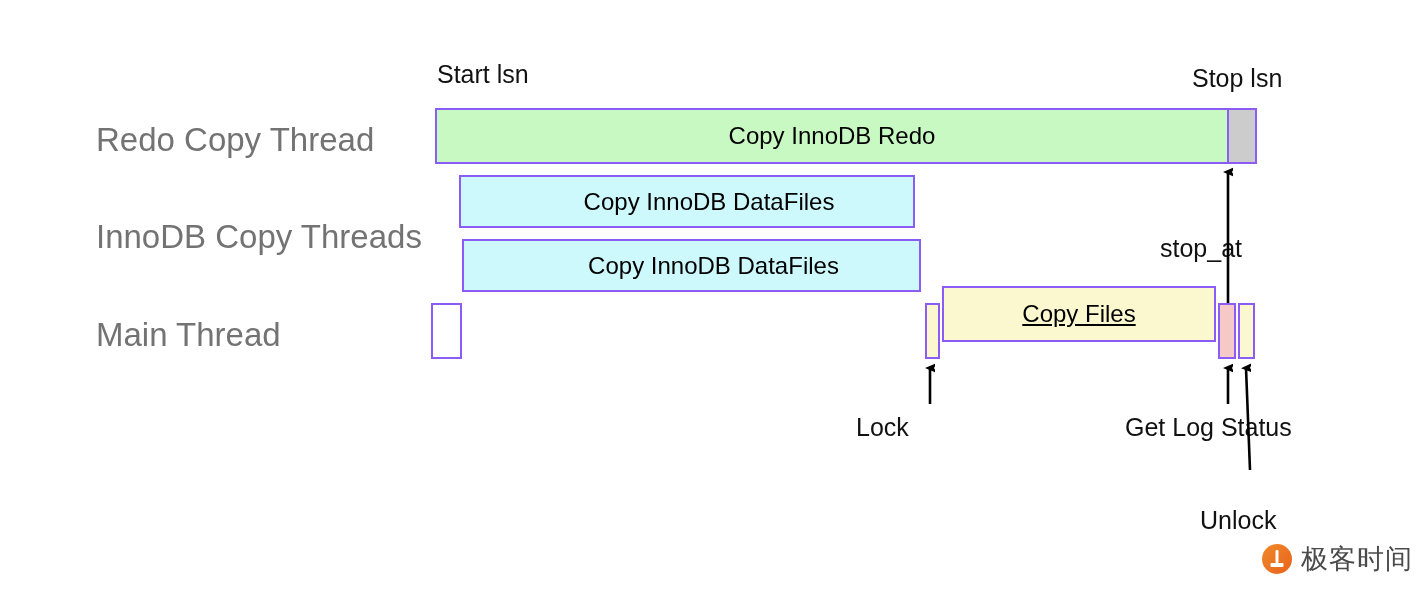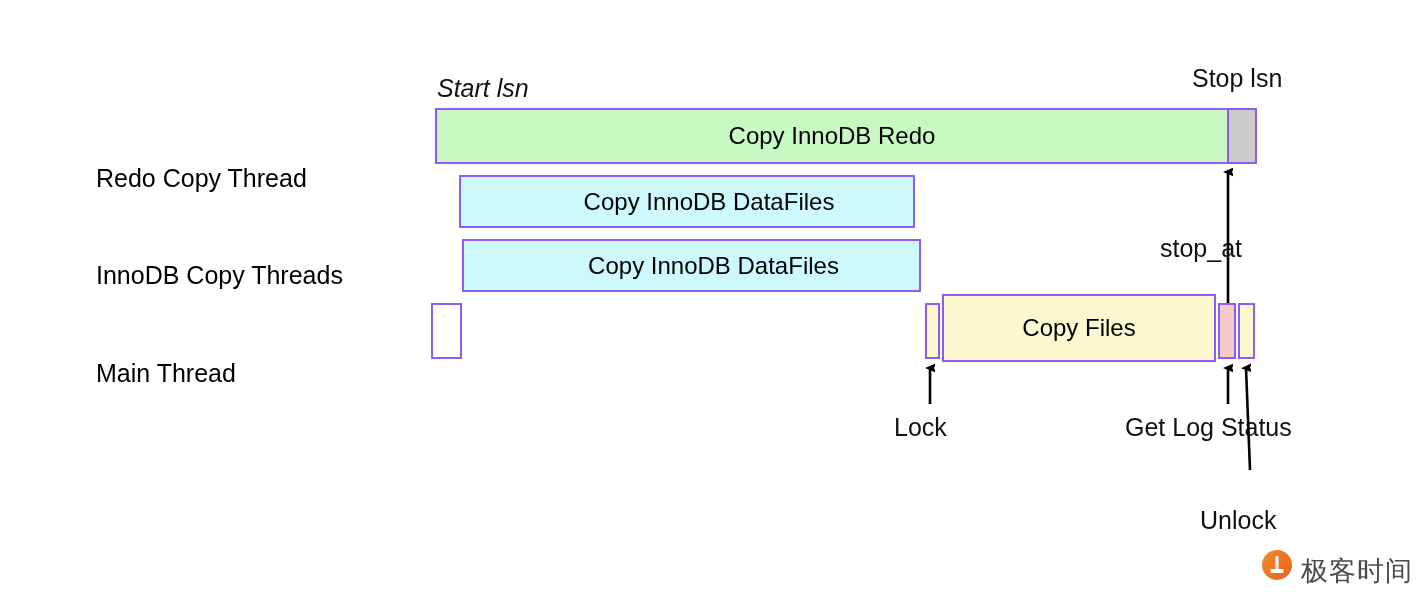--- a/index.html
+++ b/index.html
@@ -18,25 +18,24 @@
   .stage {
     position: absolute;
     left: 0; top: 0;
     width: 1428px;
     height: 595px;
   }
 
   
   .row-label {
     position: absolute;
-    font-size: 25px;
+    font-size: 33px;
     line-height: 1;
-    color: #000000;
+    color: #737373;
     white-space: nowrap;
-    margin-top: 43px;
   }
 
   
   .marker-label {
     position: absolute;
     font-size: 25px;
     line-height: 1;
     color: #111111;
     white-space: nowrap;
   }
@@ -105,60 +104,59 @@
     background: #ffffff;
     transform: translateX(-50%);
     border-radius: 1px;
   }
   .wm-text {
     font-size: 27px;
     color: #4a4a4a;
     letter-spacing: 1px;
     font-family: "DejaVu Sans", sans-serif;
     white-space: nowrap;
-    margin-top: 12px;
   }
 </style>
 </head>
 <body>
 
 <div class="stage">
 
   <div class="row-label" style="left:96px; top:123px;">Redo Copy Thread</div>
 
   <div class="row-label" style="left:96px; top:318px;">Main Thread</div>
 
   <div class="row-label" style="left:96px; top:220px;">InnoDB Copy Threads</div>
 
-  <div class="marker-label" style="left:437px; top:76px;font-style:italic;">Start lsn</div>
+  <div class="marker-label" style="left:437px; top:62px;">Start lsn</div>
 
   <div class="marker-label" style="left:1192px; top:66px;">Stop lsn</div>
 
   <div class="marker-label" style="left:1160px; top:236px;">stop_at</div>
 
-  <div class="marker-label" style="left:894px; top:415px;">Lock</div>
+  <div class="marker-label" style="left:856px; top:415px;">Lock</div>
 
   <div class="marker-label" style="left:1125px; top:415px;">Get Log Status</div>
 
   <div class="marker-label" style="left:1200px; top:508px;">Unlock</div>
 
   <div class="bar bar-green" style="left:435px; top:108px; width:794px; height:56px;">Copy InnoDB Redo</div>
 
   <div class="bar bar-gray" style="left:1227px; top:108px; width:30px; height:56px;"></div>
 
   <div class="bar bar-blue" style="left:459px; top:175px; width:456px; height:53px;">Copy InnoDB DataFiles</div>
 
   <div class="bar bar-blue" style="left:462px; top:239px; width:459px; height:53px;">Copy InnoDB DataFiles</div>
 
   <div class="bar bar-white" style="left:431px; top:303px; width:31px; height:56px;"></div>
 
 
   <div class="bar bar-yellow" style="left:925px; top:303px; width:15px; height:56px;"></div>
 
-  <div class="bar bar-yellow" style="left:942px; top:294px; width:274px; height:68px;">Copy Files</div>
+  <div class="bar bar-yellow" style="left:942px; top:286px; width:274px; height:56px;text-decoration:underline;">Copy Files</div>
 
   <div class="bar bar-pink" style="left:1218px; top:303px; width:18px; height:56px;"></div>
 
   <div class="bar bar-yellow" style="left:1238px; top:303px; width:17px; height:56px;"></div>
 
   <svg class="overlay" viewBox="0 0 1428 595">
     <defs>
       <marker id="ah" markerWidth="10" markerHeight="10" refX="5" refY="5" orient="auto" markerUnits="userSpaceOnUse">
         <path d="M5,0 L10,12 L5,9 L0,12 Z" fill="#000000"></path>
       </marker>

